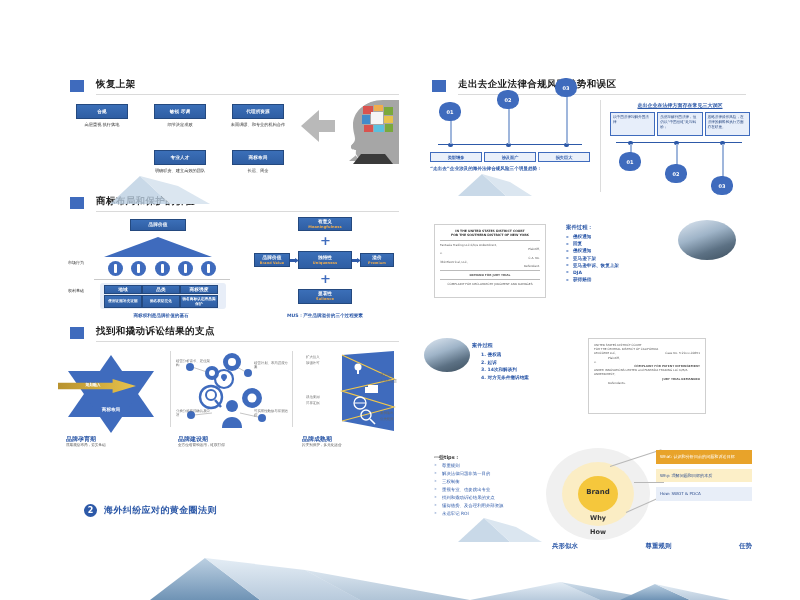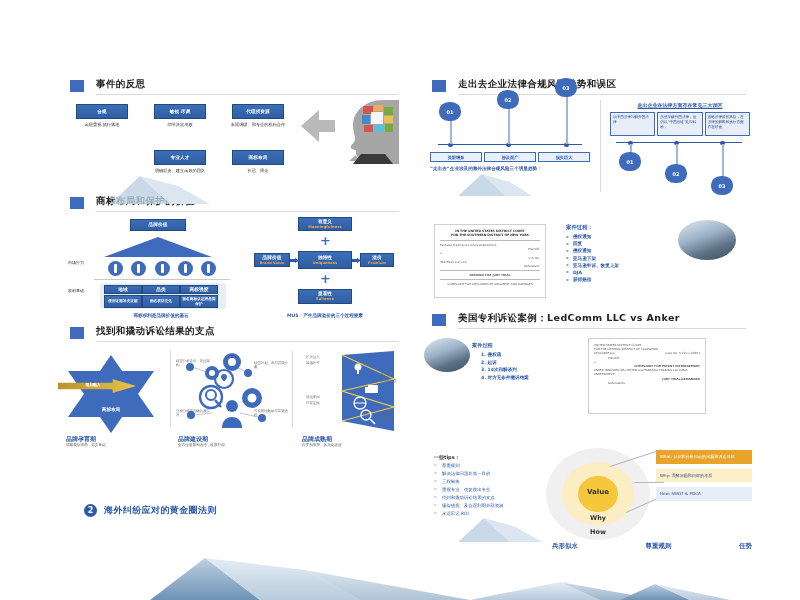--- a/index.html
+++ b/index.html
@@ -204,21 +204,21 @@
 <body>
 
 <div class="page">
 
 
   <div class="col-left">
 
     <div class="sec s1">
       <div class="sec-head">
         <div class="sec-sq"></div>
-        <div class="sec-title">事件的反思</div>
+        <div class="sec-title">恢复上架</div>
         <div class="sec-rule"></div>
       </div>
 
       <div class="boxwrap">
         <div class="bbox b" style="left:0px;  top:0px;">合规</div>
         <div class="bbox b" style="left:78px; top:0px;">敏锐
 尽调</div>
         <div class="bbox b" style="left:156px;top:0px;">代理所资源</div>
         <div class="bbox b" style="left:78px; top:46px;">专业人才</div>
         <div class="bbox b" style="left:156px;top:46px;">商标布局</div>
@@ -488,25 +488,20 @@
           <li>亚马逊申诉、恢复上架</li>
           <li>DJA</li>
           <li>获得赔偿</li>
         </ul>
       </div>
 
       <div class="mtn" style="left:258px; top:22px; width:58px; height:40px;"></div>
     </div>
 
     <div class="sec rs3">
-      <div class="sec-head">
-        <div class="sec-sq"></div>
-        <div class="sec-title">美国专利诉讼案例：LedComm LLC vs Anker</div>
-        <div class="sec-rule"></div>
-      </div>
 
       <div class="mtn" style="left:4px; top:26px; width:46px; height:34px;"></div>
 
       <div class="proc2">
         <div class="ph">案件过程</div>
         <ul>
           <li>1. 侵权函</li>
           <li>2. 起诉</li>
           <li>3. 14次和解谈判</li>
           <li>4. 对方无条件撤诉结案</li>
@@ -542,21 +537,21 @@
           <li>找到和撬动诉讼结果的支点</li>
           <li>懂得借势、及合理利用外部资源</li>
           <li>永远牢记 ROI</li>
         </ul>
       </div>
 
       <div class="circles">
         <div class="c-how"></div>
         <div class="c-why"></div>
         <div class="c-what"></div>
-        <div class="c-lb" style="top:40px; font-size:7px;">Value</div>
+        <div class="c-lb" style="top:40px; font-size:7px;">Brand</div>
         <div class="c-lb" style="top:66px; font-size:6.5px;">Why</div>
         <div class="c-lb" style="top:80px; font-size:6.5px;">How</div>
       </div>
 
       <div class="leader" style="left:190px; top:42px; width:54px; transform:rotate(-18deg);"></div>
       <div class="leader" style="left:214px; top:58px; width:30px;"></div>
       <div class="leader" style="left:206px; top:88px; width:40px; transform:rotate(-24deg);"></div>
 
       <div class="callouts">
         <div class="co a">What: 认识和分析目前的问题和诉讼目标</div>

